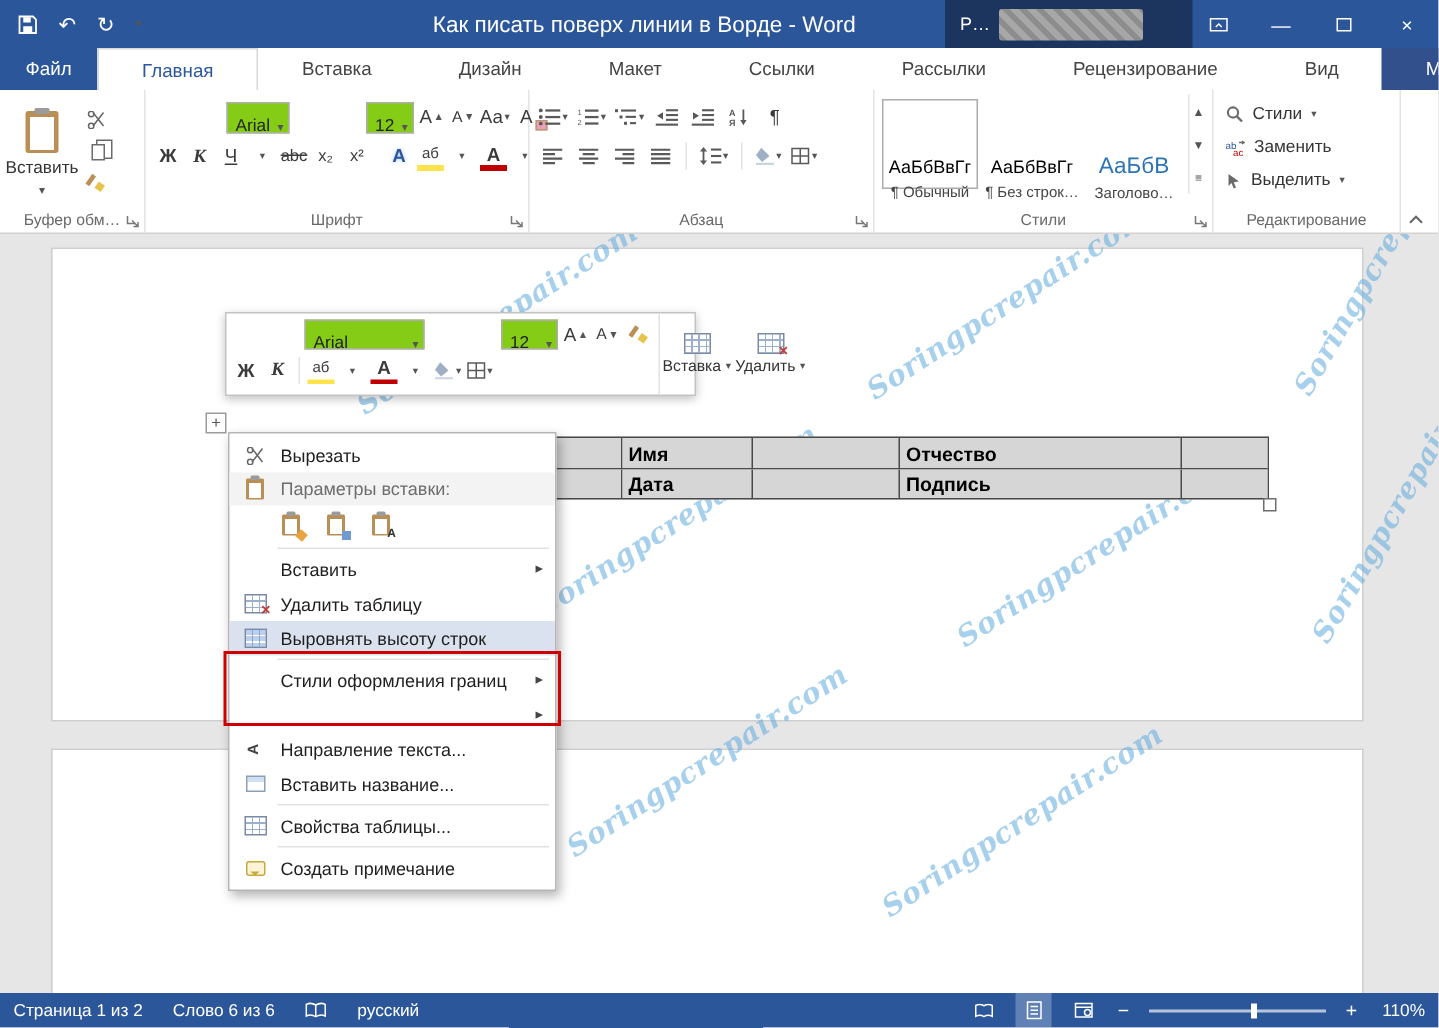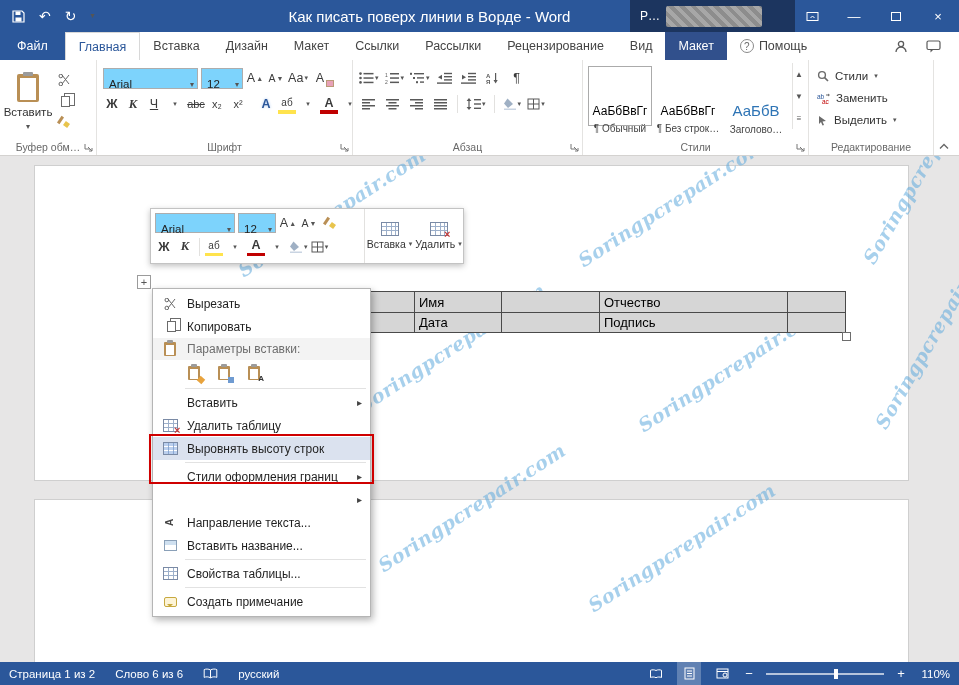--- a/index.html
+++ b/index.html
@@ -18,37 +18,37 @@
   .title { position:absolute; left:130px; right:230px; top:0; height:32px; display:flex; align-items:center; justify-content:center; font-size:15px; white-space:nowrap; }
   .ctxheader { position:absolute; left:630px; top:0; width:165px; height:32px; background:#1c355f; display:flex; align-items:center; padding-left:10px; gap:6px; font-size:12px; }
   .redact { width:96px; height:21px; border-radius:2px;
     background:repeating-linear-gradient(45deg,#8d8d8d 0 4px,#a7a7a7 4px 8px); }
   .winbtns { position:absolute; right:0; top:0; height:32px; display:flex; }
   .winbtn { width:42px; height:32px; display:flex; align-items:center; justify-content:center; font-size:13px; color:#fff; }
   .maxbox { width:10px; height:9px; border:1.3px solid #fff; }
 
   
   .tabrow { position:absolute; top:32px; left:0; right:0; height:28px; background:#fff; display:flex; align-items:stretch; font-size:12.5px; color:#444; z-index:55; }
-  .tab { padding:0 13px; display:flex; align-items:center; white-space:nowrap; }
+  .tab { padding:0 29px; display:flex; align-items:center; white-space:nowrap; }
   .tab.file { background:#2b579a; color:#fff; padding:0 17px; }
   .tab.active { color:#2b579a; border:1px solid #d8d8d8; border-bottom:none; background:#fff; }
   .ctxtabs { display:flex; background:#1c355f; color:#e8ecf5; }
   .tab.ctxhl { background:#31508c; color:#fff; }
   .tab.help { gap:5px; }
   .helpicon { width:14px; height:14px; border-radius:50%; border:1px solid #8a8a8a; color:#6a6a6a; font-size:10px; display:inline-flex; align-items:center; justify-content:center; }
   .tabspacer { flex:1; }
   .tabicons { display:flex; align-items:center; gap:18px; padding-right:18px; }
 
   
   .ribbon { position:absolute; top:60px; left:0; right:0; height:96px; background:#fff; border-bottom:1px solid #d4d2d0; display:flex; z-index:50; }
   .group { position:relative; border-right:1px solid #e4e3e1; padding:3px 2px 17px 4px; flex:0 0 auto; }
   .glabel { position:absolute; bottom:2px; left:0; right:0; text-align:center; font-size:10.5px; color:#696969; white-space:nowrap; }
   .launcher { position:absolute; right:3px; bottom:3px; }
   .frow { display:flex; align-items:center; gap:3px; margin:4px 2px; height:22px; }
-  .combo { border:1px solid #adadad; height:21px; background:#7dd3fc; display:flex; align-items:center; font-size:11.5px; padding:12px 3px 0 5px; gap:5px; color:#222; }
+  .combo { border:1px solid #adadad; height:21px; background:#84cc16; display:flex; align-items:center; font-size:11.5px; padding:12px 3px 0 5px; gap:5px; color:#222;margin-left:48px; }
   .da { font-size:8px; color:#555; }
   .fbtn { min-width:18px; height:19px; display:flex; align-items:center; justify-content:center; font-size:12.5px; color:#3b3b3b; gap:1px; }
   .tiny { font-size:7px; color:#555; font-style:normal; }
   .vd { width:1px; height:18px; background:#e2e1df; margin:0 2px; }
   .bld { font-weight:bold; }
   .ita { font-style:italic; font-family:"Liberation Serif",serif; font-weight:bold; }
   .und { text-decoration:underline; }
   .strk { text-decoration:line-through; font-size:11px; }
   .effects { color:#2b579a; text-shadow:0 0 3px #aac6ee; font-weight:bold; }
   .hlbar { position:relative; padding-bottom:3px; }
@@ -94,21 +94,21 @@
   .page { position:absolute; left:35px; width:873px; background:#fff; outline:1px solid #cfcfcf; }
   .page1 { top:10px; height:314px; }
   .page2 { top:344px; height:175px; }
 
   .wm { position:absolute; font-family:"DejaVu Serif",serif; font-style:italic; font-weight:bold;
         color:rgba(94,169,221,.55); font-size:19px; letter-spacing:.5px; white-space:nowrap;
         transform-origin:left center; transform:rotate(-33deg); z-index:2; pointer-events:none; }
   .wm.steep { transform:rotate(-60deg); }
 
   .wtable { position:absolute; left:152px; top:135px; width:694px; border:1px solid #4a4a4a; z-index:3; background:#d6d6d6; }
-  .trow { display:flex; height:20px; }
+  .trow { display:flex; height:20px;font-weight:bold; }
   .trow + .trow { border-top:1px solid #4a4a4a; }
   .tcell { background:#d6d6d6; border-right:1px solid #4a4a4a; font-size:13px; display:flex; align-items:center; padding-left:4px; color:#000; overflow:hidden; }
   .tcell:last-child { border-right:none; }
   .movehandle { position:absolute; left:137px; top:119px; width:14px; height:14px; border:1px solid #9b9b9b; background:#fff; z-index:4; display:flex; align-items:center; justify-content:center; font-size:11px; color:#555; line-height:1; }
   .resizehandle { position:absolute; left:842px; top:176px; width:9px; height:9px; border:1px solid #6d6d6d; background:#fff; z-index:4; }
 
   
   .minibar { position:absolute; left:150px; top:52px; width:314px; height:56px; background:#fff; border:1px solid #c3c3c3; box-shadow:0 2px 6px rgba(0,0,0,.25); z-index:8; display:flex; }
   .mbleft { flex:1; padding:4px 4px; display:flex; flex-direction:column; gap:4px; }
   .mbrow { display:flex; align-items:center; gap:3px; }
@@ -647,26 +647,20 @@
     <div class="mi">
       <span class="mic">
         <svg width="13" height="12" viewBox="0 0 13 12">
             <path d="M4 1 L11 10 M11 1 L4 10" stroke="#666" fill="none"></path>
             <circle cx="2.8" cy="10" r="1.8" fill="none" stroke="#666"></circle>
             <circle cx="2.8" cy="2" r="1.8" fill="none" stroke="#666"></circle>
           </svg>
       </span>
       <span>Вырезать</span>
     </div>
-    <div class="mi">
-      <span class="mic">
-          <span class="i-copy"></span>
-        </span>
-      <span>Копировать</span>
-    </div>
     <div class="mheader">
       <span class="mic">
           <span class="i-clipbrd"></span>
         </span>
       <span>Параметры вставки:</span>
     </div>
     <div class="mpaste">
       <span class="pbtn">
           <span class="i-clipbrd"></span>
           <span class="pv brush"></span>

